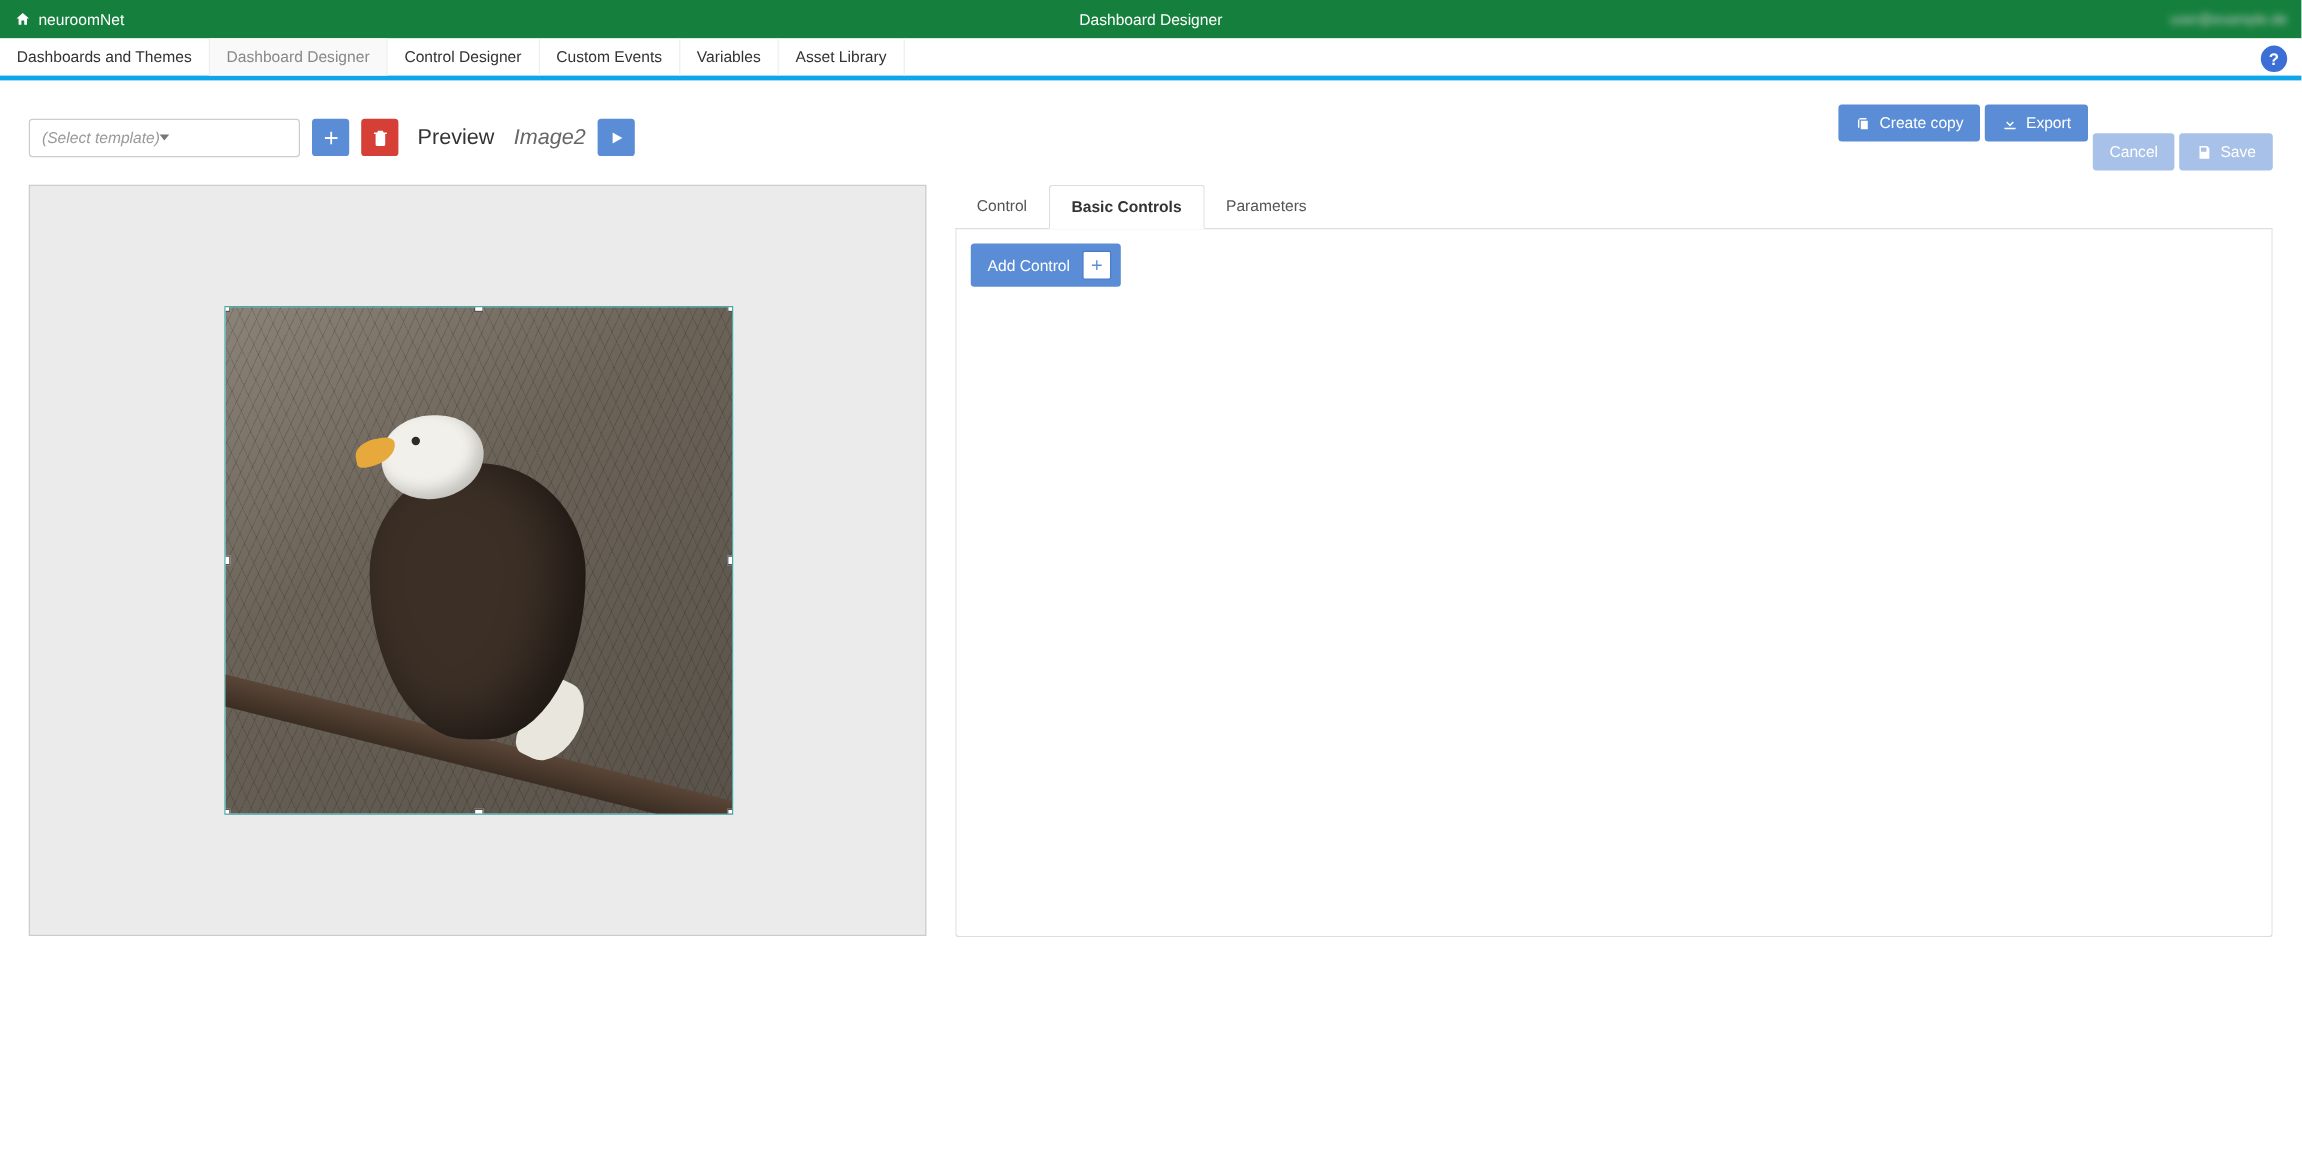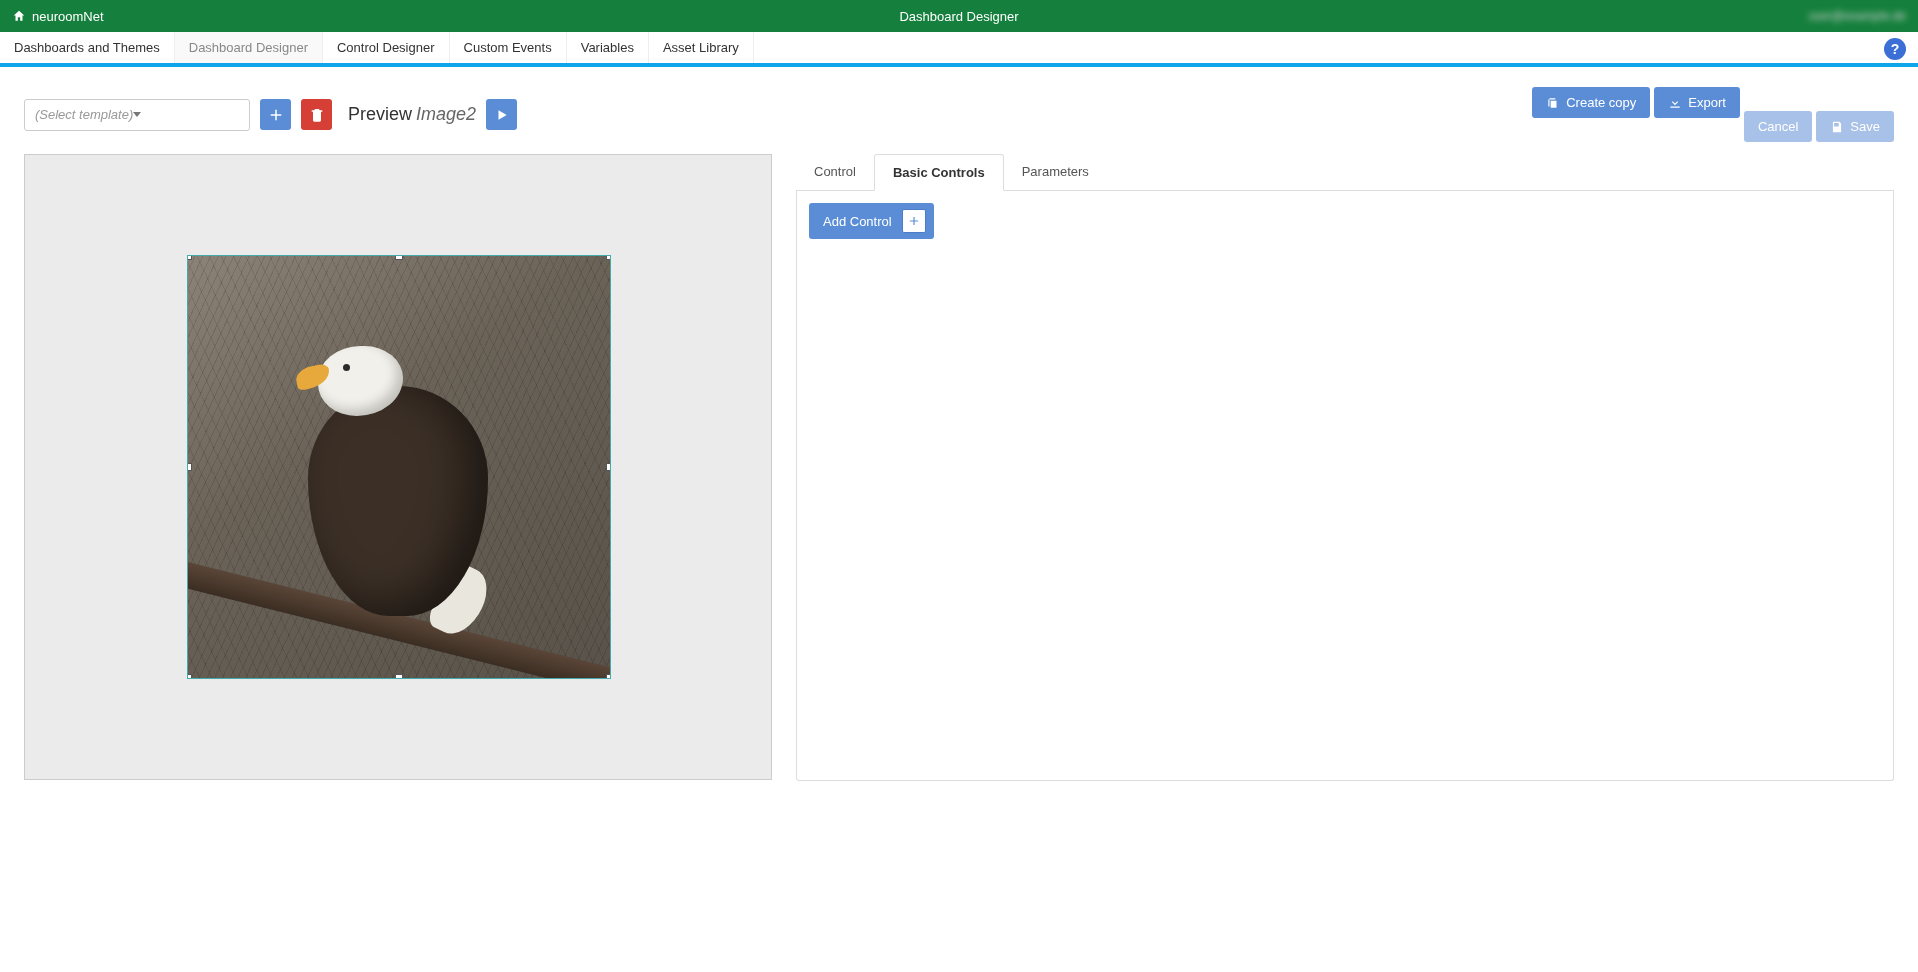--- a/index.html
+++ b/index.html
@@ -101,21 +101,21 @@
       cursor: pointer;
     }
     .sq-btn.blue { background: #5a8dd6; }
     .sq-btn.red  { background: #d63f36; }
     .preview-label {
       font-size: 18px;
       color: #333;
       margin-left: 6px;
       display: flex;
       align-items: baseline;
-      gap: 4px;
+      gap: 16px;
     }
     .preview-label .item-name { font-style: italic; color: #666; }
     .toolbar-right { margin-left: auto; display: flex; gap: 4px; }
     .pill-btn {
       height: 31px;
       border-radius: 3px;
       padding: 0 14px;
       display: flex;
       align-items: center;
       gap: 6px;

